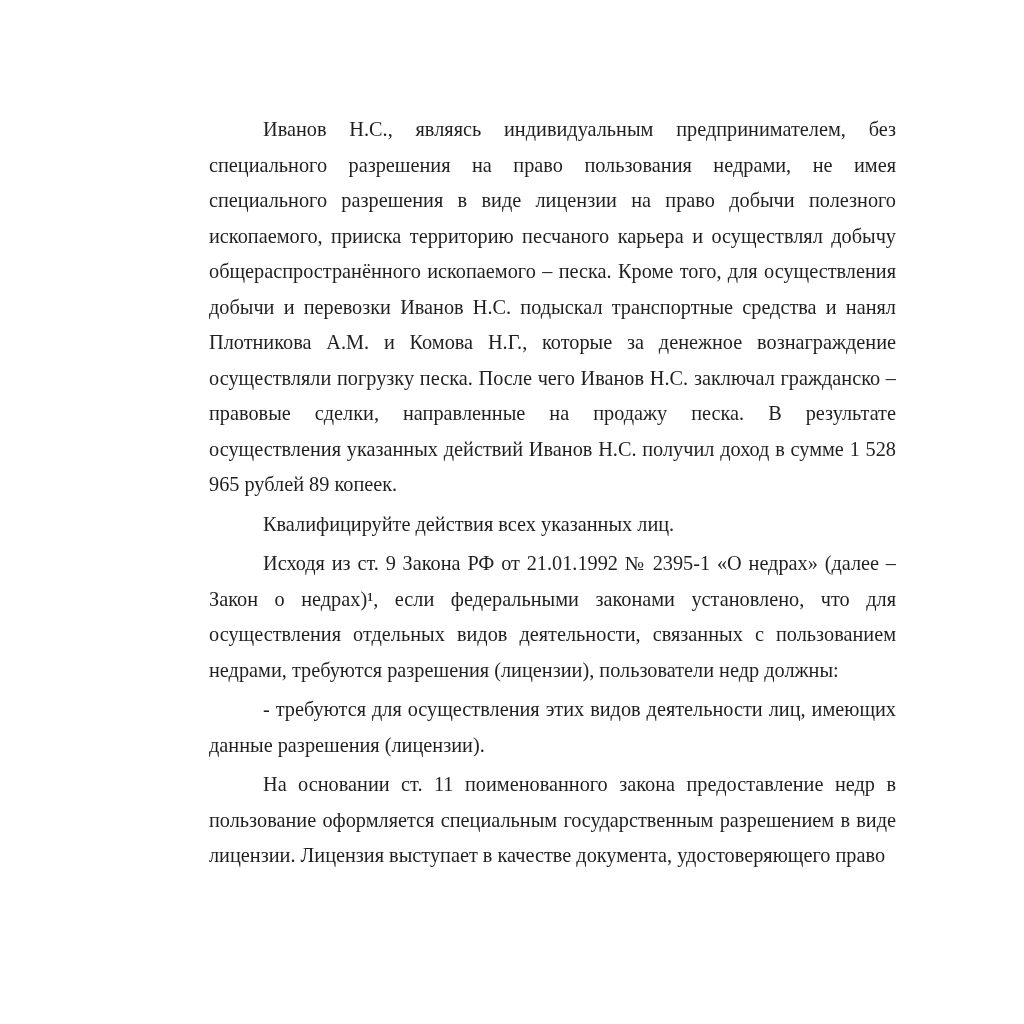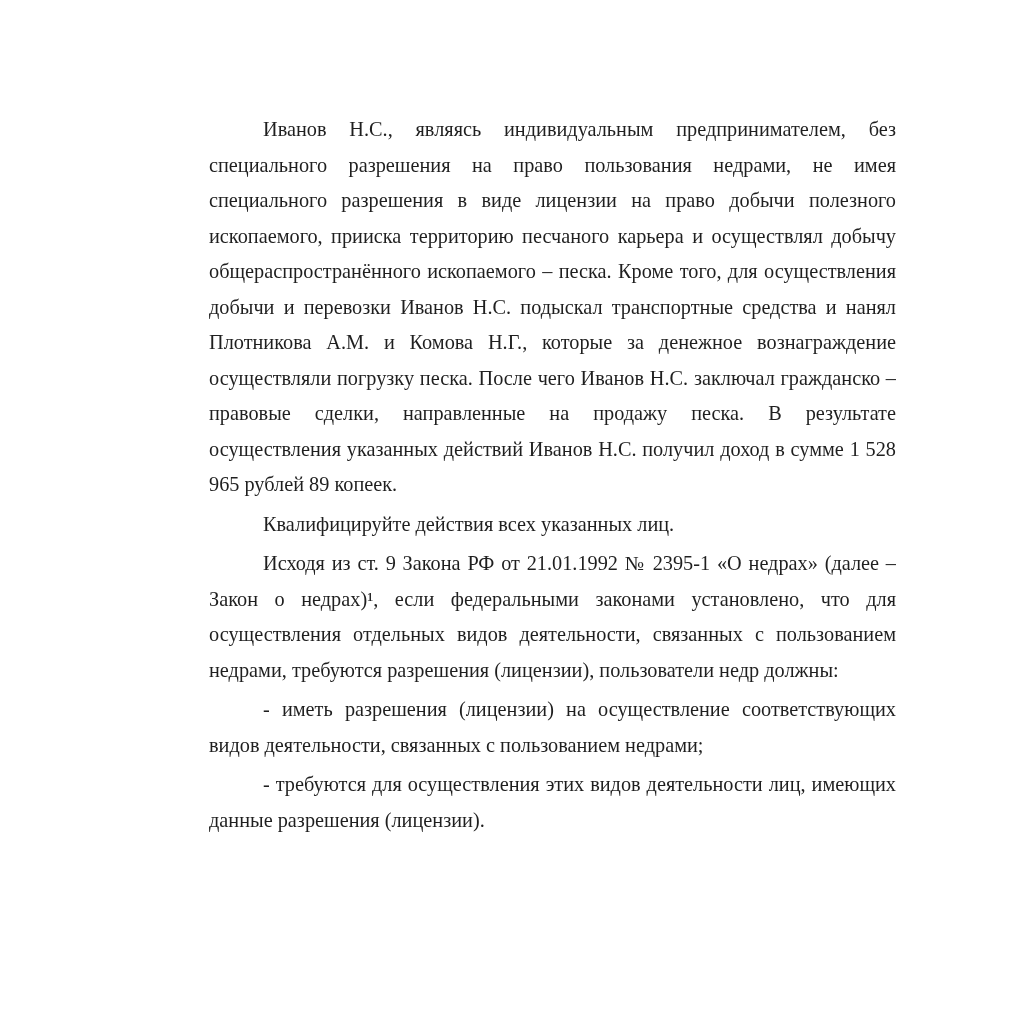--- a/index.html
+++ b/index.html
@@ -37,16 +37,16 @@
   }
 </style>
 </head>
 <body>
 
 <div class="page">
   <div class="text-block">
     <p>Иванов Н.С., являясь индивидуальным предпринимателем, без специального разрешения на право пользования недрами, не имея специального разрешения в виде лицензии на право добычи полезного ископаемого, прииска территорию песчаного карьера и осуществлял добычу общераспространённого ископаемого – песка. Кроме того, для осуществления добычи и перевозки Иванов Н.С. подыскал транспортные средства и нанял Плотникова А.М. и Комова Н.Г., которые за денежное вознаграждение осуществляли погрузку песка. После чего Иванов Н.С. заключал гражданско – правовые сделки, направленные на продажу песка. В результате осуществления указанных действий Иванов Н.С. получил доход в сумме 1 528 965 рублей 89 копеек.</p>
     <p>Квалифицируйте действия всех указанных лиц.</p>
     <p>Исходя из ст. 9 Закона РФ от 21.01.1992 № 2395-1 «О недрах» (далее – Закон о недрах)¹, если федеральными законами установлено, что для осуществления отдельных видов деятельности, связанных с пользованием недрами, требуются разрешения (лицензии), пользователи недр должны:</p>
-    <p>- иметь разрешения (лицензии) на осуществление соответствующих видов деятельности, связанных с пользованием недрами;</p>
     <p>- требуются для осуществления этих видов деятельности лиц, имеющих данные разрешения (лицензии).</p>
+    <p>На основании ст. 11 поименованного закона предоставление недр в пользование оформляется специальным государственным разрешением в виде лицензии. Лицензия выступает в качестве документа, удостоверяющего право</p>
   </div>
 </div>
 
 </body></html>

